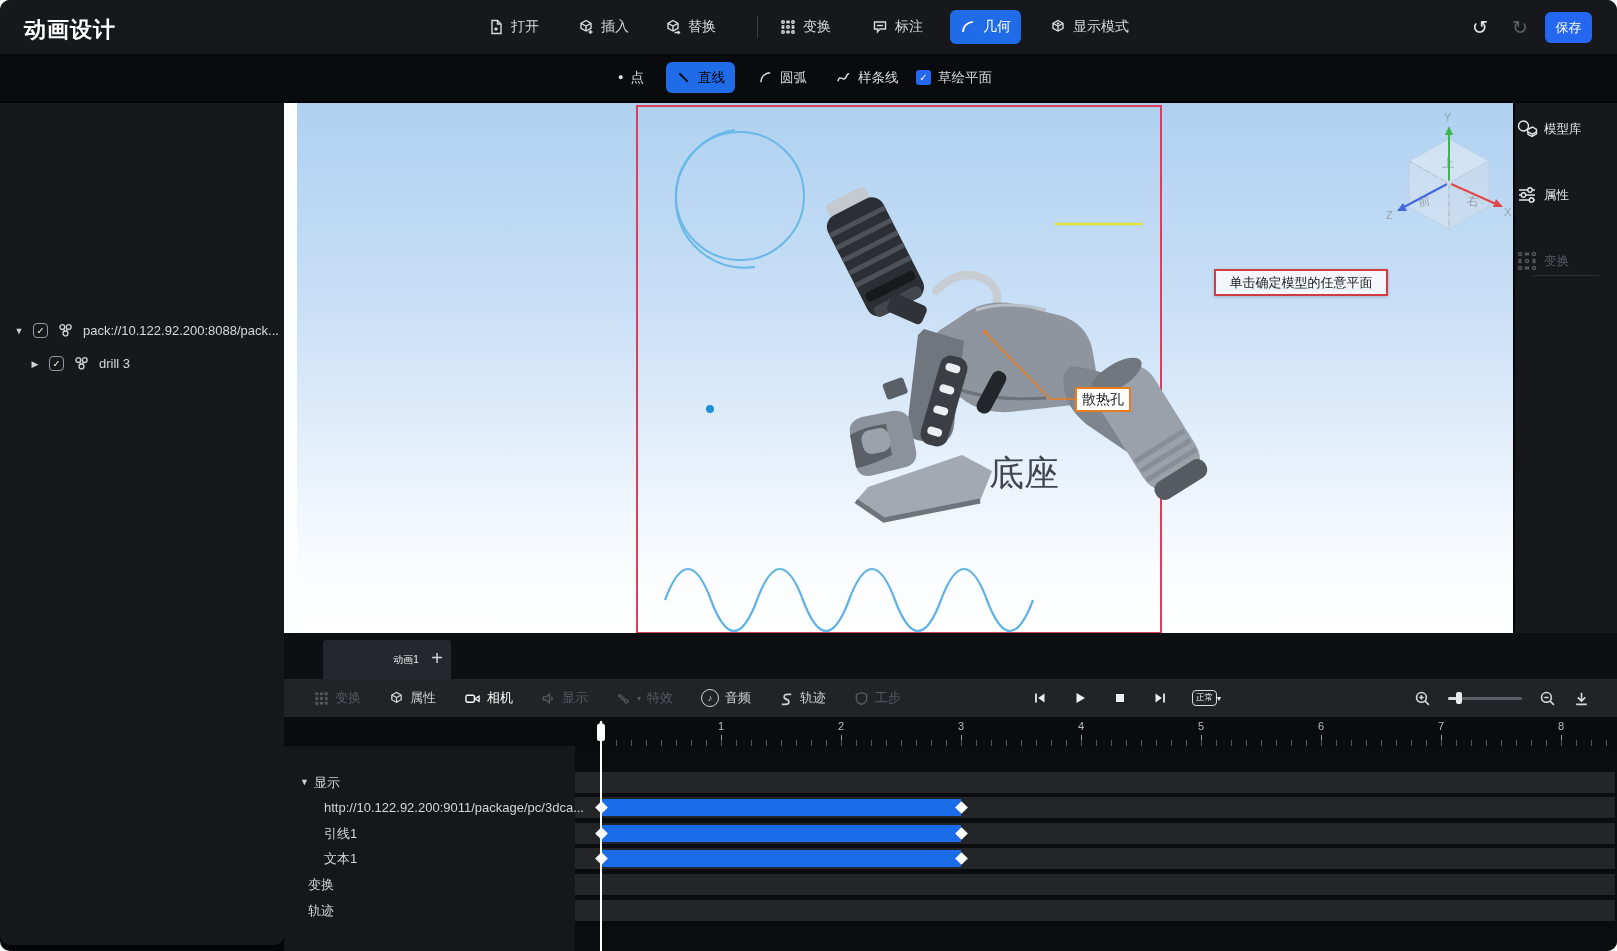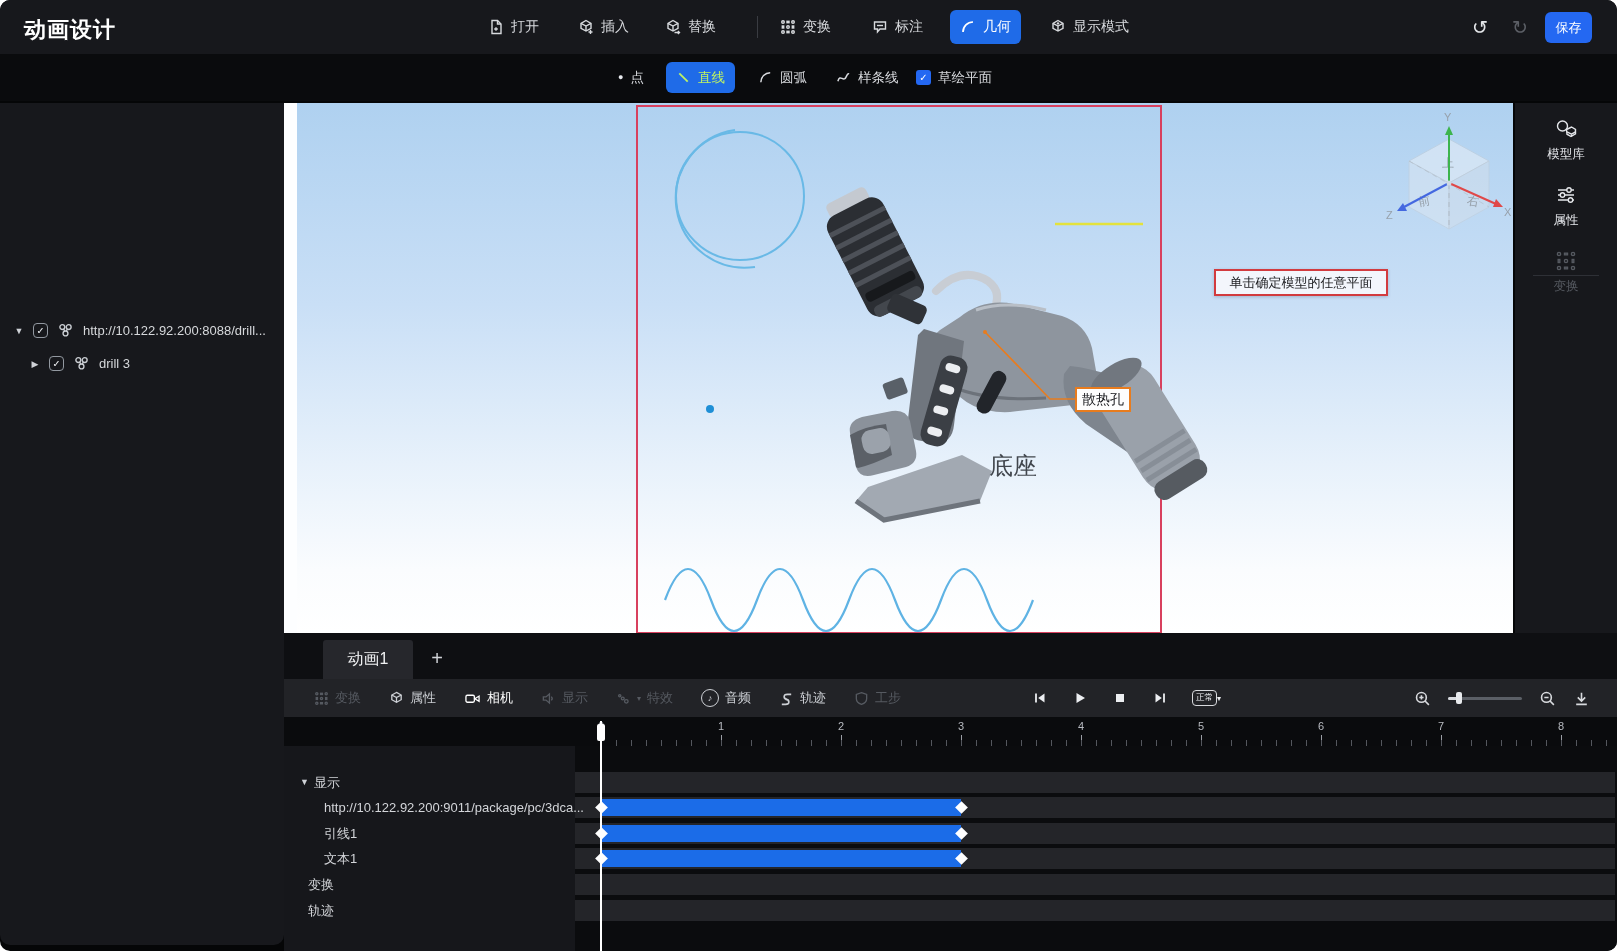--- a/index.html
+++ b/index.html
@@ -11,21 +11,21 @@
   .hbtn svg{stroke:currentColor;fill:none;stroke-width:1.4;}
   .hbtn.active{background:#1f6be8;color:#fff;}
   .hdivider{position:absolute;left:757px;top:16px;width:1px;height:22px;background:#3a3c42;}
   .iconbtn{position:absolute;top:12px;width:30px;height:30px;display:flex;align-items:center;justify-content:center;font-size:19px;color:#e4e6e9;cursor:pointer;}
   .iconbtn.dim{color:#5c5f66;}
   .savebtn{position:absolute;left:1545px;top:12px;width:47px;height:31px;background:#2468f2;border-radius:6px;color:#fff;font-size:13px;display:flex;align-items:center;justify-content:center;cursor:pointer;}
   
   .subbar{position:absolute;left:0;top:54px;width:100%;height:47px;background:#0a0b0d;}
   .sbtn{position:absolute;top:8px;height:31px;display:flex;align-items:center;gap:7px;color:#d8dade;font-size:13.5px;padding:0 10px;border-radius:6px;cursor:pointer;}
   .sbtn svg{stroke:currentColor;fill:none;stroke-width:1.6;}
-  .sbtn.active{background:#1f6be8;color:#bef264;}
+  .sbtn.active{background:#1f6be8;color:#000000;}
   .dotglyph{font-size:9px;line-height:1;color:#e8eaee;}
   .cb-blue{width:15px;height:15px;background:#2468f2;border-radius:3px;display:flex;align-items:center;justify-content:center;color:#fff;font-size:10px;}
   
   .left{position:absolute;left:0;top:103px;width:284px;bottom:6px;background:#17181c;border-radius:0 0 10px 10px;}
   .stabs{position:absolute;left:0;top:8px;width:100%;height:40px;}
   .stab{position:absolute;top:8px;font-size:13.5px;color:#9a9da3;cursor:pointer;}
   .stab.active{color:#eceef1;}
   .stab.active::after{content:"";position:absolute;left:2px;right:2px;bottom:-9px;height:2px;background:#d8dade;}
   .collapse{position:absolute;left:246px;top:6px;width:26px;height:26px;display:flex;align-items:center;justify-content:center;cursor:pointer;}
   .search{position:absolute;left:24px;top:55px;width:240px;height:39px;background:#26272c;border-radius:5px;display:flex;align-items:center;padding:0 12px;box-sizing:border-box;gap:8px;}
@@ -34,31 +34,31 @@
   .tnode{position:absolute;display:flex;align-items:center;gap:9px;color:#d6d8db;font-size:13px;cursor:pointer;white-space:nowrap;}
   .caret{font-size:9px;color:#cfd2d7;width:10px;text-align:center;}
   .cb-line{width:15px;height:15px;border:1.5px solid #9298a0;border-radius:4px;display:flex;align-items:center;justify-content:center;color:#eceef1;font-size:9.5px;box-sizing:border-box;}
   
   .viewport{position:absolute;left:284px;top:103px;width:1229px;height:530px;background:linear-gradient(180deg,#afd1f0 0%,#c9dff6 38%,#e7f1fb 68%,#fafcfe 88%,#ffffff 100%);overflow:hidden;}
   .vp-strip{position:absolute;left:0;top:0;width:13px;height:100%;background:#fdfeff;}
   .sel-rect{position:absolute;left:352px;top:2px;width:522px;height:525px;border:2px solid #d8405e;}
   .vp-svg{position:absolute;left:0;top:0;}
   .tooltip{position:absolute;left:930px;top:166px;width:170px;height:23px;background:#f3f6fc;border:2px solid #d23b3f;color:#1a1b1e;font-size:13px;line-height:23px;text-align:center;box-shadow:0 1px 3px rgba(60,60,90,.25);}
   .vent-label{position:absolute;left:791px;top:284px;width:52px;height:21px;background:#fdfdfd;border:2px solid #e87c1e;color:#17181c;font-size:14px;line-height:21px;text-align:center;}
-  .base-label{position:absolute;left:705px;top:347px;color:#41464d;font-size:24px;font-family:"Liberation Serif","DejaVu Serif",serif;}
+  .base-label{position:absolute;left:705px;top:347px;color:#41464d;font-size:35px;font-family:"Liberation Serif","DejaVu Serif",serif;}
   
   .right{position:absolute;left:1515px;top:103px;width:102px;height:530px;background:#17181c;}
-  .ritem{position:absolute;left:0;width:100%;display:flex;flex-direction:column;align-items:center;gap:5px;color:#e3e5e9;font-size:12.5px;cursor:pointer;}
+  .ritem{position:absolute;left:0;width:100%;display:flex;align-items:center;gap:5px;color:#e3e5e9;font-size:12.5px;cursor:pointer;}
   .ritem svg{stroke:currentColor;fill:none;stroke-width:1.4;}
   .ritem.dim{color:#565a61;}
   .rdivider{position:absolute;left:18px;top:172px;width:66px;height:1px;background:#2e3036;}
   
   .timeline{position:absolute;left:284px;top:633px;width:1333px;height:318px;background:#0b0c0e;}
   .tl-tabs{position:absolute;left:0;top:0;right:0;height:46px;background:#0e0f12;}
-  .tl-tab{position:absolute;left:39px;top:7px;width:90px;height:39px;background:#26272c;color:#f0f1f3;font-size:16px;display:flex;align-items:center;justify-content:center;border-radius:3px 3px 0 0;cursor:pointer;}
+  .tl-tab{position:absolute;left:39px;top:7px;width:90px;height:39px;background:#26272c;color:#f0f1f3;font-size:10px;display:flex;align-items:center;justify-content:center;border-radius:3px 3px 0 0;cursor:pointer;padding-left:38px;}
   .tl-addtab{position:absolute;left:138px;top:10px;width:30px;height:30px;display:flex;align-items:center;justify-content:center;color:#d0d3d7;font-size:20px;cursor:pointer;}
   .tl-toolbar{position:absolute;left:0;top:46px;right:0;height:38px;background:#222327;display:flex;align-items:center;padding-left:30px;}
   .tbtn{display:flex;align-items:center;gap:6px;font-size:13px;color:#cdd0d5;margin-right:28px;cursor:pointer;white-space:nowrap;}
   .tbtn svg{stroke:currentColor;fill:none;stroke-width:1.4;}
   .tbtn.off{color:#565a61;}
   .tbtn.on{color:#ffffff;}
   .audio-ico{width:16px;height:16px;border:1.4px solid currentColor;border-radius:50%;display:flex;align-items:center;justify-content:center;font-size:9px;}
   .fx-caret,.mode-caret{font-size:8px;}
   .tl-play{position:absolute;left:748px;top:46px;height:38px;display:flex;align-items:center;gap:24px;color:#eceef1;}
   .pbtn{display:flex;align-items:center;cursor:pointer;}
@@ -203,21 +203,21 @@
       <span class="caret">▼</span>
       <span class="cb-line">
           <i style="font-style:normal">✓</i>
         </span>
       <svg width="17" height="17" viewBox="0 0 16 16" fill="none" stroke="#c9cdd2" stroke-width="1.3">
           <circle cx="5" cy="4.8" r="2.3"></circle>
           <circle cx="11" cy="4.8" r="2.3"></circle>
           <circle cx="8" cy="10.8" r="2.3"></circle>
           <path d="M6.3 6.7 7.4 8.8M9.7 6.7 8.6 8.8"></path>
         </svg>
-      <span>http://10.122.92.200:8088/drill...</span>
+      <span>pack://10.122.92.200:8088/pack...</span>
     </div>
     <div class="tnode" style="left:30px;top:252px">
       <span class="caret">▶</span>
       <span class="cb-line">
           <i style="font-style:normal">✓</i>
         </span>
       <svg width="17" height="17" viewBox="0 0 16 16" fill="none" stroke="#c9cdd2" stroke-width="1.3">
           <circle cx="5" cy="4.8" r="2.3"></circle>
           <circle cx="11" cy="4.8" r="2.3"></circle>
           <circle cx="8" cy="10.8" r="2.3"></circle>

